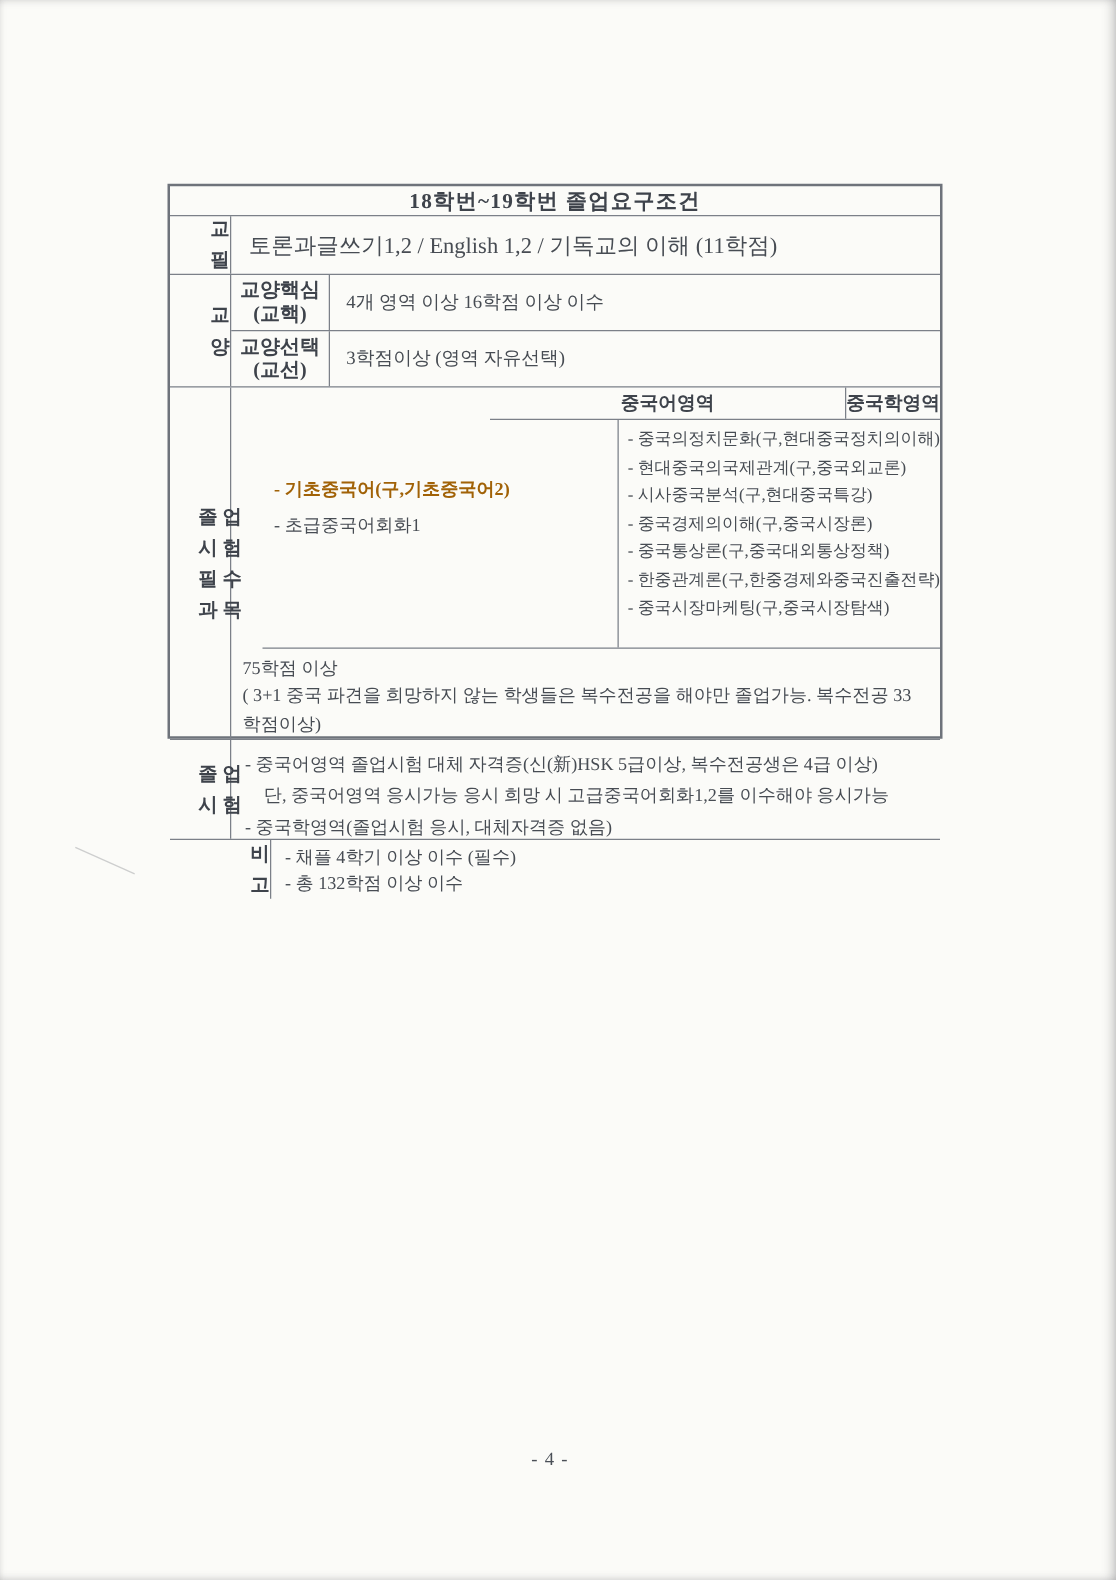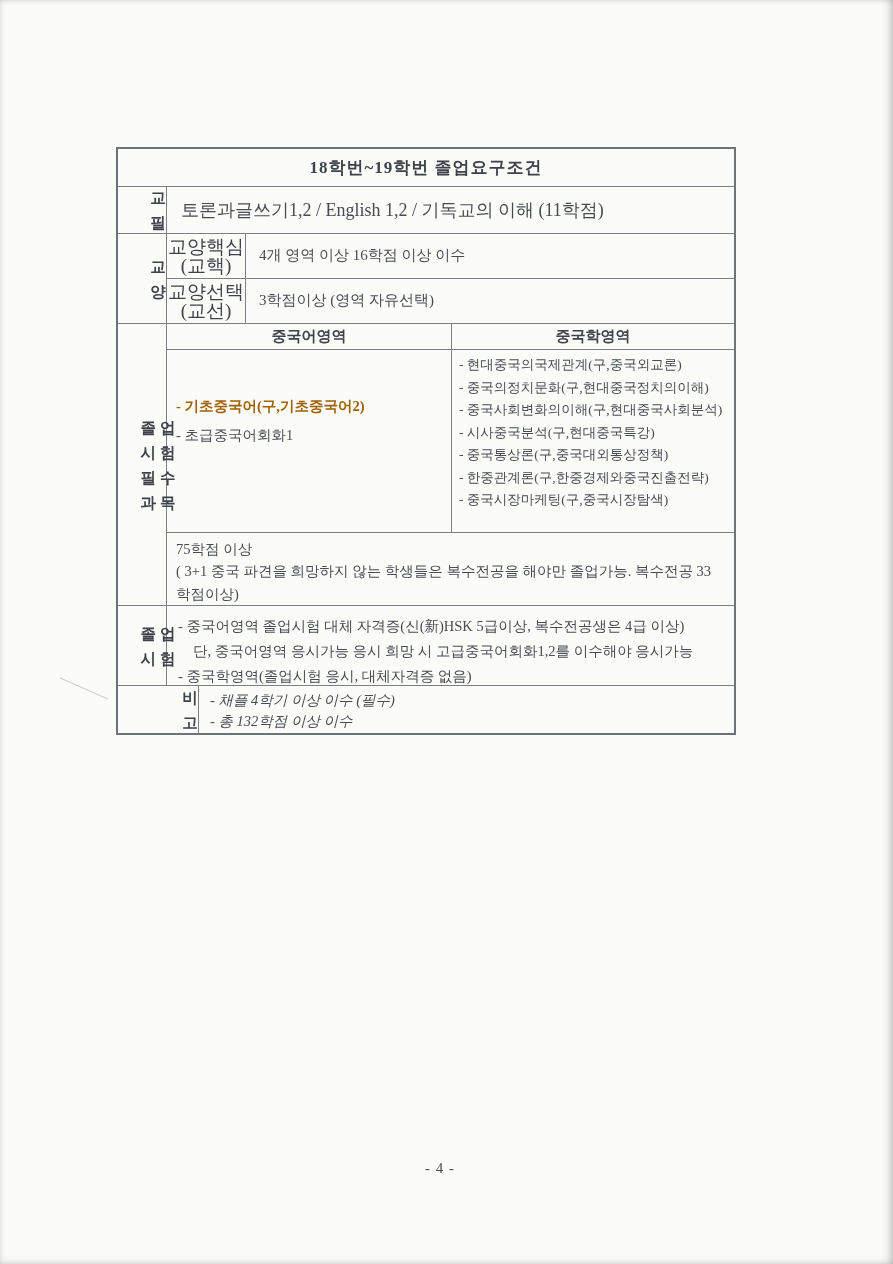--- a/index.html
+++ b/index.html
@@ -18,21 +18,21 @@
                 inset 0 -5px 8px -5px rgba(90,90,95,.25),
                 inset 0 5px 7px -5px rgba(120,120,125,.22),
                 inset 4px 0 6px -4px rgba(120,120,125,.18);
   }
   .scan-scratch {
     position:absolute; left:58px; top:688px; width:52px; height:1px;
     background:rgba(120,124,130,.35); transform:rotate(24deg); z-index:4;
   }
 
   .doc-table {
-    position:absolute; left:116px; top:147px; width:620px; height:588px;
+    position:absolute; left:134px; top:147px; width:620px; height:444px;
     border:2px solid #6e737b;
     display:flex; flex-direction:column;
     background:transparent;
   }
   .row { display:flex; width:100%; }
   .bb { border-bottom:1px solid #7b8088; }
   .br { border-right:1px solid #7b8088;padding-left:32px; }
 
   .r-title { height:38px; align-items:center; justify-content:center; }
   .title-text { font-weight:bold; font-size:17px; letter-spacing:1px; color:#3e434b; }
@@ -48,26 +48,26 @@
   .r-gyopil { height:47px; }
   .gyopil-content { flex:1; display:flex; align-items:center; padding-left:14px; font-size:18px; }
 
   .r-gyoyang { height:90px; }
   .gyoyang-content { flex:1; display:flex; flex-direction:column; }
   .gyoyang-subrow { display:flex; height:45px; }
   .gyoyang-subrow.first { border-bottom:1px solid #7b8088; }
   .sub-label {
     width:79px; flex:0 0 79px; border-right:1px solid #7b8088;
     display:flex; flex-direction:column; align-items:center; justify-content:center;
-    font-weight:normal; font-size:19px; line-height:19px; color:#3e434b;
+    font-weight:bold; font-size:16px; line-height:19px; color:#3e434b;
   }
   .sub-content { flex:1; display:flex; align-items:center; padding-left:13px; font-size:15px; }
 
   .r-mid { height:282px; }
-  .mid-content { flex:1; display:flex; flex-direction:column; }
+  .mid-content { flex:1; display:flex; flex-direction:column;align-items:flex-end; }
   .mid-cols-header { display:flex; height:27px; border-bottom:1px solid #7b8088; }
   .col-head {
     display:flex; align-items:center; justify-content:center;
     font-weight:bold; font-size:15px; color:#3e434b;
   }
   .col-1 { width:285px; flex:0 0 285px; border-right:1px solid #7b8088; }
   .col-2 { flex:1; }
   .mid-cols-body { display:flex; height:186px; border-bottom:1px solid #7b8088; }
   .list-left { padding:42px 0 0 9px; }
   .list-left .item { line-height:29px; font-size:14.5px; white-space:nowrap; }
@@ -75,21 +75,21 @@
   .list-right { padding:4px 0 0 7px; }
   .list-right .item { line-height:22.5px; font-size:13.5px; white-space:nowrap; }
   .credit-note { flex:1; padding:5px 10px 0 9px; font-size:14.5px; line-height:22.5px; }
 
   .r-exam { height:80px; }
   .exam-content { flex:1; padding:8px 6px 0 11px; font-size:14.5px; line-height:25px; }
   .exam-line { white-space:nowrap; }
   .exam-line.indent { padding-left:15px; }
 
   .r-remarks { height:47px;margin-left:32px; }
-  .remarks-content { flex:1; padding:4px 0 0 11px; font-size:14.5px; line-height:21px;font-style:italic; }
+  .remarks-content { flex:1; padding:4px 0 0 11px; font-size:14.5px; line-height:21px; }
   .remarks-line { white-space:nowrap; }
 
   .page-footer {
     position:absolute; top:1160px; left:0; width:880px;
     text-align:center; font-size:15px; color:#4a4f57; letter-spacing:1px;
   }
 </style>
 </head>
 <body>
 
@@ -138,24 +138,24 @@
       <div class="mid-cols-header">
         <div class="col-head col-1">중국어영역</div>
         <div class="col-head col-2">중국학영역</div>
       </div>
       <div class="mid-cols-body">
         <div class="col-1 list-left">
           <div class="item bold">- 기초중국어(구,기초중국어2)</div>
           <div class="item">- 초급중국어회화1</div>
         </div>
         <div class="col-2 list-right">
+          <div class="item">- 중국의정치문화(구,현대중국정치의이해)</div>
           <div class="item">- 현대중국의국제관계(구,중국외교론)</div>
-          <div class="item">- 중국의정치문화(구,현대중국정치의이해)</div>
-          <div class="item">- 중국사회변화의이해(구,현대중국사회분석)</div>
           <div class="item">- 시사중국분석(구,현대중국특강)</div>
+          <div class="item">- 중국경제의이해(구,중국시장론)</div>
           <div class="item">- 중국통상론(구,중국대외통상정책)</div>
           <div class="item">- 한중관계론(구,한중경제와중국진출전략)</div>
           <div class="item">- 중국시장마케팅(구,중국시장탐색)</div>
         </div>
       </div>
       <div class="credit-note">
         <div>75학점 이상</div>
         <div>( 3+1 중국 파견을 희망하지 않는 학생들은 복수전공을 해야만 졸업가능. 복수전공 33학점이상)</div>
       </div>
     </div>

